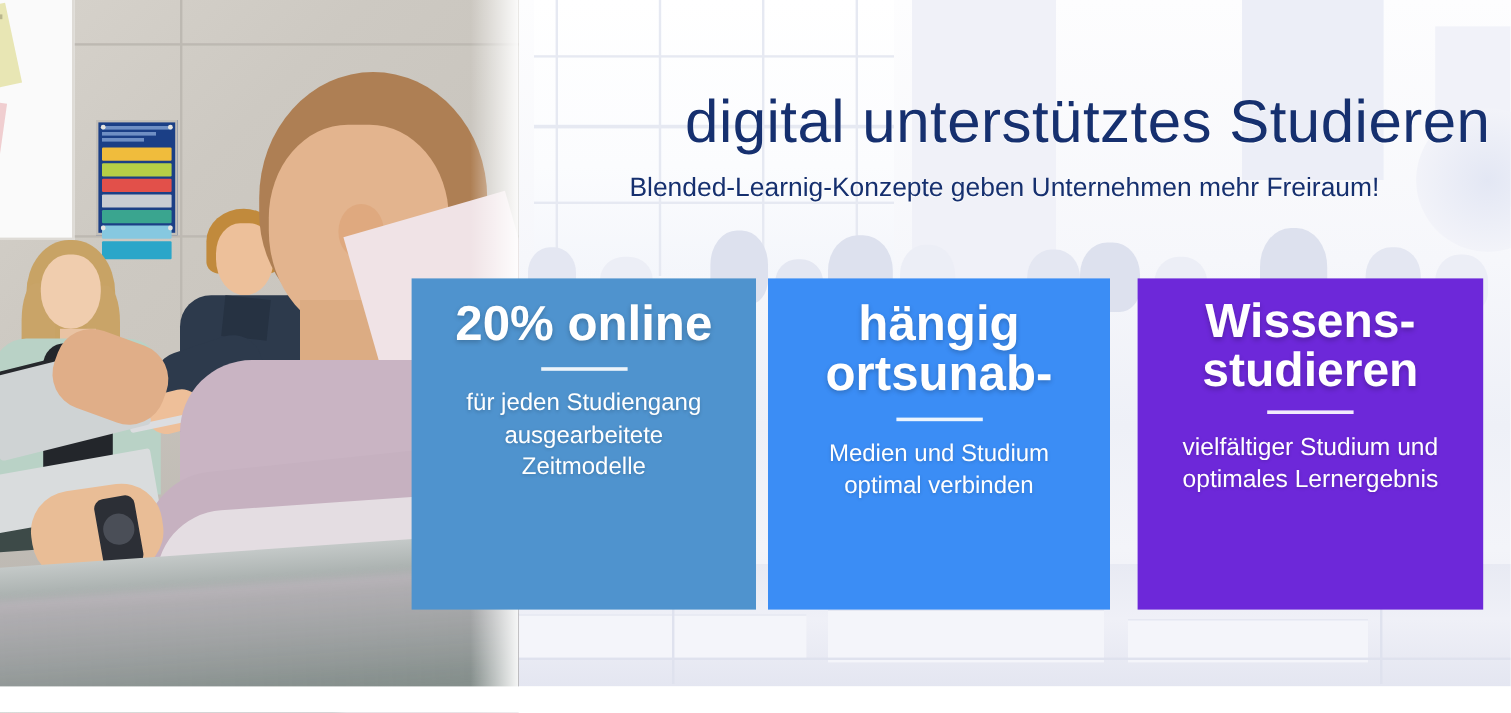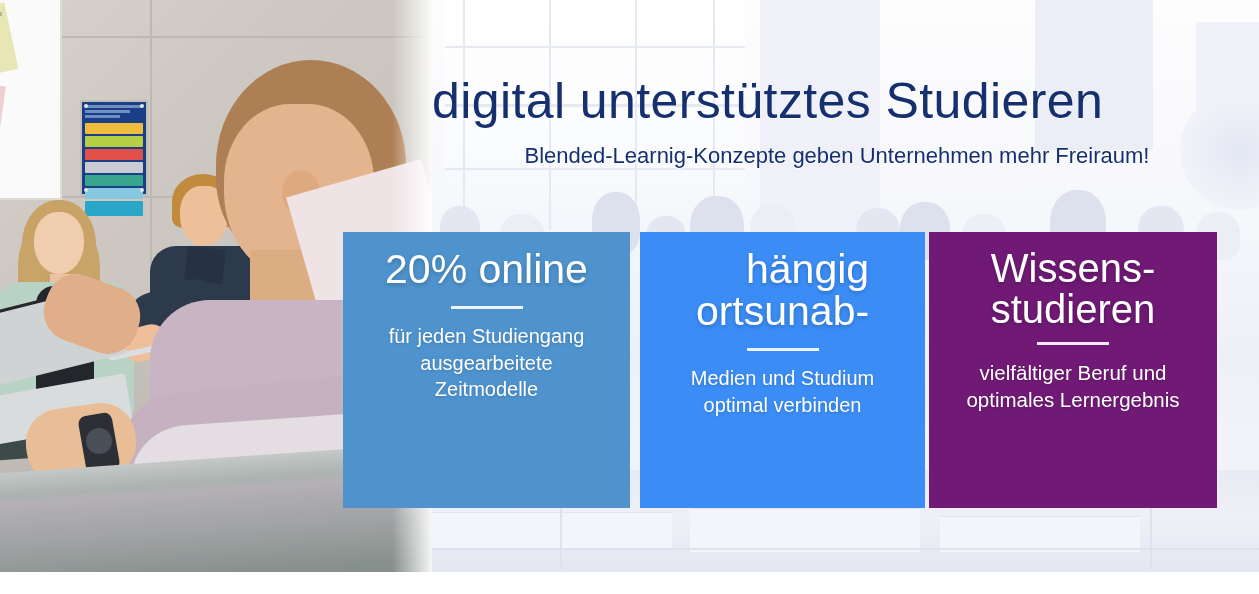--- a/index.html
+++ b/index.html
@@ -143,37 +143,37 @@
     background:linear-gradient(180deg, rgba(200,186,196,.55), rgba(120,130,128,.05));
     transform:rotate(-4deg); filter:blur(3px); }
   .dark-shelf { position:absolute; left:-30px; top:412px; width:120px; height:46px;
     background:#3d4a48; transform:rotate(-4deg); }
 
   
   .photo-fade { position:absolute; left:392px; top:0; width:40px; height:594px;
     background:linear-gradient(90deg, rgba(255,255,255,0) 0%, rgba(255,255,255,.92) 100%); }
 
   
-  .headline { position:absolute; left:432px; top:72px; width:810px; text-align:left;
+  .headline { position:absolute; left:432px; top:72px; width:810px; text-align:right;
     font-size:50px; font-weight:400; color:#16306f; letter-spacing:.4px;
     text-shadow:0 1px 0 rgba(255,255,255,.85); white-space:nowrap; }
   .subline { position:absolute; left:432px; top:143px; width:810px; text-align:center;
     font-size:22px; font-weight:400; color:#16306f;
     text-shadow:0 1px 0 rgba(255,255,255,.85); white-space:nowrap; }
 
   
   .cards { position:absolute; left:343px; top:232px; width:880px; height:276px; }
   .card { position:absolute; top:0; height:276px; padding:16px 12px 10px;
     display:flex; flex-direction:column; align-items:center; color:#ffffff; text-align:center; }
   .card-1 { left:0;   width:287px; background:#4f93ce; }
   .card-2 { left:297px; width:285px; background:#3b8df5; }
-  .card-3 { left:586px; width:288px; background:#701a75; }
-
-  .card-title { font-size:41px; font-weight:normal; line-height:1.03;
-    text-shadow:0 2px 4px rgba(0,0,0,.22);text-align:right; }
+  .card-3 { left:605px; width:288px; background:#6d28d9; }
+
+  .card-title { font-size:41px; font-weight:bold; line-height:1.03;
+    text-shadow:0 2px 4px rgba(0,0,0,.22); }
   .card-3 .card-title { font-size:40px; }
   .divider { width:72px; height:3px; background:rgba(255,255,255,.9); margin:16px 0 14px; }
   .card-3 .divider { margin:12px 0 14px; }
   .card-body { font-size:20px; line-height:1.32; font-weight:400;
     text-shadow:0 1px 3px rgba(0,0,0,.18); }
   .card-3 .card-body { font-size:20.5px; }
 
   
   .bottom-bar { position:absolute; left:0; top:572px; width:1259px; height:22px; background:#ffffff; }
 </style>
@@ -318,21 +318,21 @@
       </div>
     </div>
 
     <div class="card card-3">
       <div class="card-title">
         <div>Wissens-</div>
         <div>studieren</div>
       </div>
       <div class="divider"></div>
       <div class="card-body">
-        <div>vielfältiger Beruf und</div>
+        <div>vielfältiger Studium und</div>
         <div>optimales Lernergebnis</div>
       </div>
     </div>
 
   </div>
 
   <div class="bottom-bar"></div>
 </div>
 
 </body></html>

